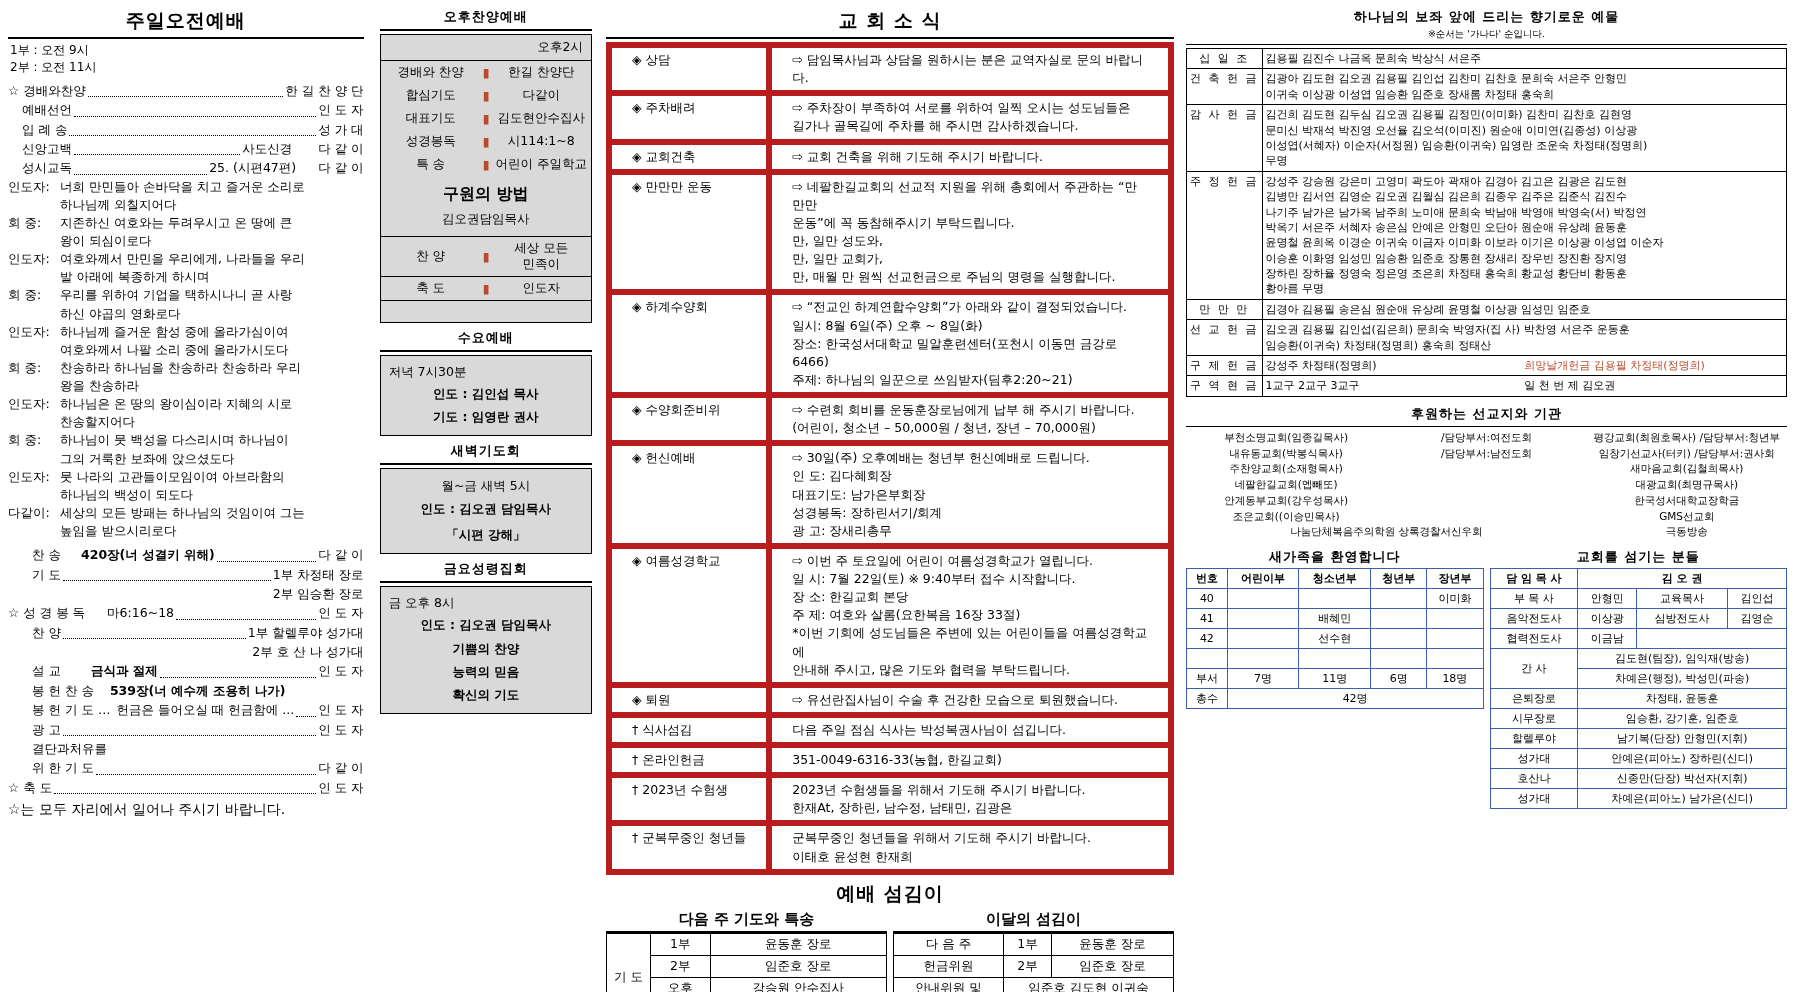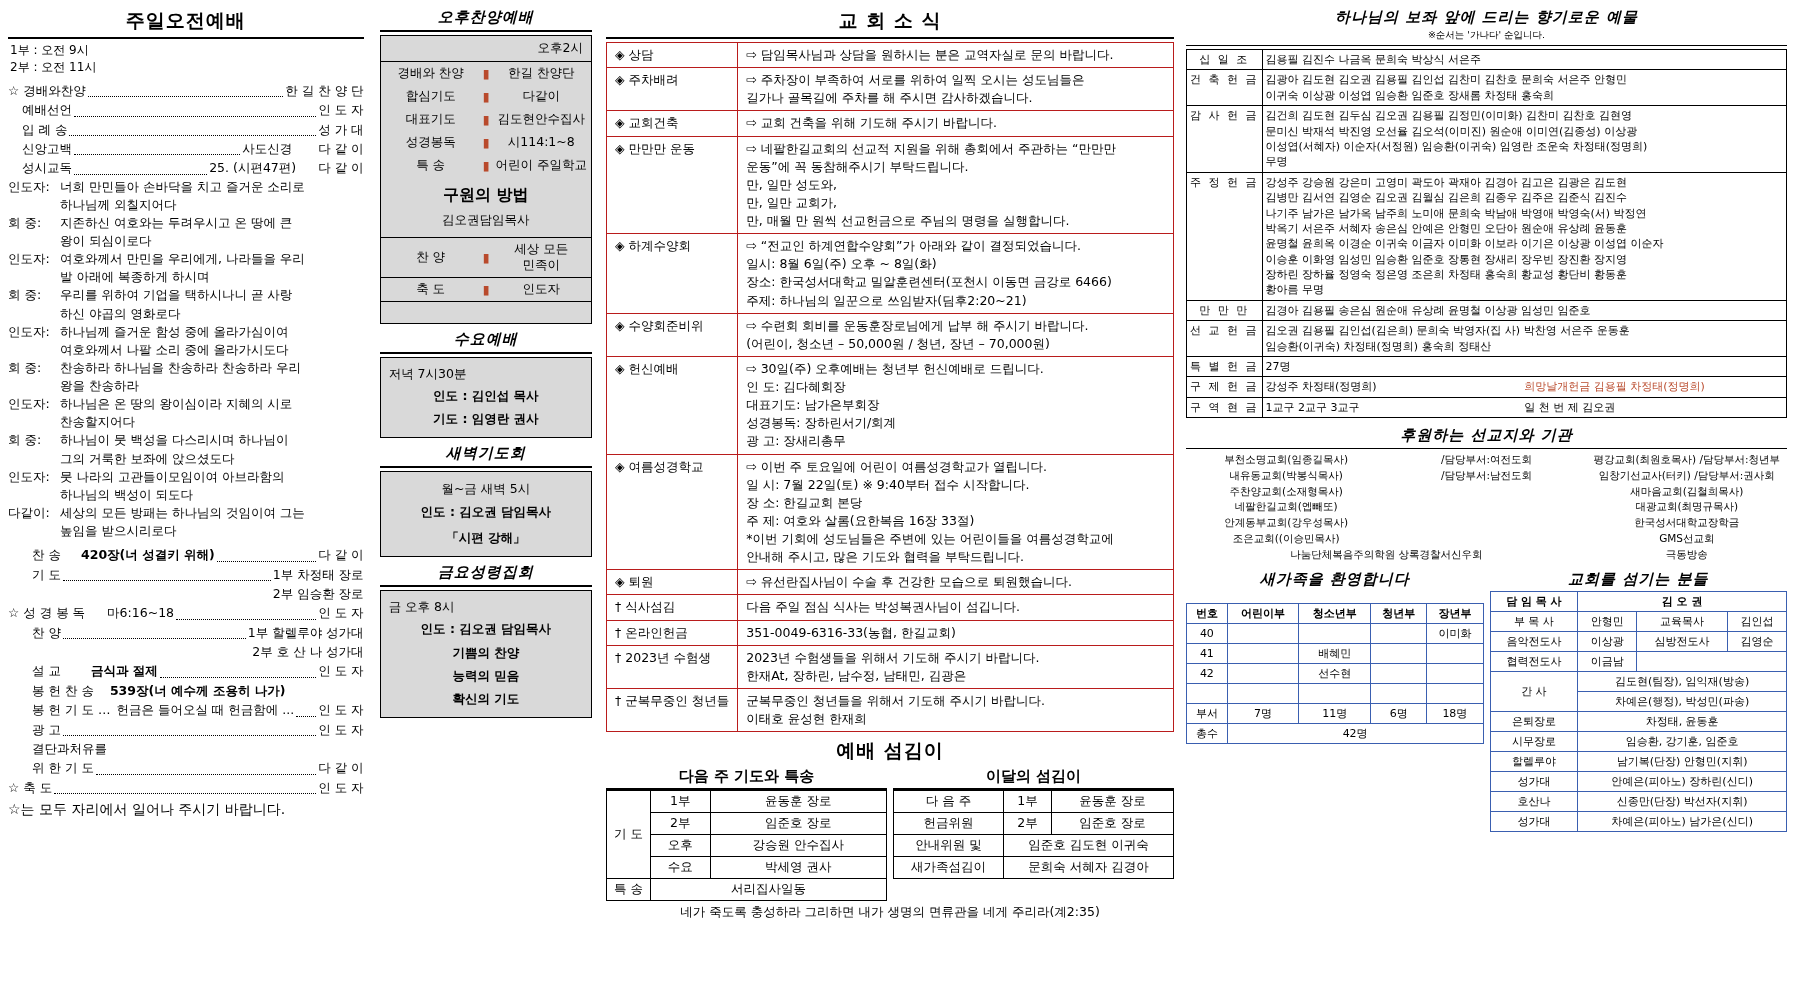--- a/index.html
+++ b/index.html
@@ -17,21 +17,21 @@
   .colB { width:580px; padding:6px 6px 0 6px; }
   .colC { width:615px; padding:6px 8px 0 6px; }
 
   .secA { width:360px; }
   .secB { width:215px; }
 
   h2.title {
     text-align:center; font-size:19px; font-weight:bold; margin:2px 0 3px 0;
     letter-spacing:1px;
   }
-  h2.title.sm { font-size:15px;font-style:italic; }
+  h2.title.sm { font-size:13px; }
   .rule { border-bottom:2px solid #000; margin-bottom:3px; }
   .rule.thin { border-bottom:1px solid #000; }
 
   
   .timeinfo { font-size:12px; line-height:1.45; margin:2px 0 4px 2px; }
   .ln { display:flex; align-items:flex-end; font-size:12.5px; line-height:1.55; }
   .ln .lbl { white-space:nowrap; }
   .ln .dots { flex:1; border-bottom:1px dotted #000; margin:0 2px 3px 2px; height:1px; }
   .ln .val { white-space:nowrap; }
   .ind { padding-left:14px; }
@@ -45,21 +45,21 @@
   
   .gbox { background:#d9d9d9; border:1px solid #000; }
   .gwrap { margin-bottom:6px; }
   .grow { display:flex; align-items:center; font-size:12.5px; padding:3px 4px; }
   .grow .l { width:92px; text-align:center; }
   .grow .bar { color:#b94a2c; font-weight:bold; padding:0 6px; }
   .grow .r { flex:1; text-align:center; }
   .gcenter { text-align:center; font-size:12.5px; padding:3px 2px; }
   .gpad { padding:6px 4px; }
   .ntable { width:100%; border-collapse:collapse; font-size:12.5px; }
-  .ntable td { border:1px solid #b91c1c; padding:3px 8px; vertical-align:top; line-height:1.45; }
+  .ntable td { border:6px solid #b91c1c; padding:3px 20px; vertical-align:top; line-height:1.45; }
   .ntable td.k { width:96px; white-space:nowrap; }
 
   
   .bt { width:100%; border-collapse:collapse; font-size:12.5px; }
   .bt td, .bt th { border:1px solid #000; padding:2px 4px; text-align:center; }
   .bt .lbl { width:44px; }
   .verse { text-align:center; font-size:12.5px; padding-top:3px; }
 
   
   .ct { width:100%; border-collapse:collapse; font-size:11px; }
@@ -574,26 +574,20 @@
             </td>
       </tr>
       <tr>
         <td class="k">선 교 헌 금</td>
         <td>
           <div>김오권  김용필  김인섭(김은희)  문희숙  박영자(집  사)  박찬영  서은주  운동훈</div>
           <div>임승환(이귀숙)  차정태(정명희)  홍숙희  정태산</div>
         </td>
       </tr>
       <tr>
-        <td class="k">특 별 헌 금</td>
-        <td>
-              <div>27명</div>
-            </td>
-      </tr>
-      <tr>
         <td class="k">구 제 헌 금</td>
         <td>
           <div style="display:flex">
             <div style="flex:1">강성주  차정태(정명희)</div>
             <div style="flex:1;color:#b94a2c;">희망날개헌금 김용필 차정태(정명희)</div>
           </div>
         </td>
       </tr>
       <tr>
         <td class="k">구 역 현 금</td>
@@ -641,21 +635,21 @@
           <div>GMS선교회</div>
       </div>
       <div class="r">
         <div style="flex:2">나눔단체복음주의학원  상록경찰서신우회</div>
           <div>극동방송</div>
       </div>
     </div>
 
     <div class="two" style="margin-top:8px">
       <div class="famwrap">
-        <h2 class="title sm" style="margin:0 0 14px 0">새가족을 환영합니다</h2>
+        <h2 class="title sm" style="margin:0 0 2px 0">새가족을 환영합니다</h2>
         <table class="famtbl" style="width:100%">
           <tbody>
               <tr>
             <th>번호</th>
             <th>어린이부</th>
             <th>청소년부</th>
             <th>청년부</th>
             <th>장년부</th>
           </tr>
           <tr>

